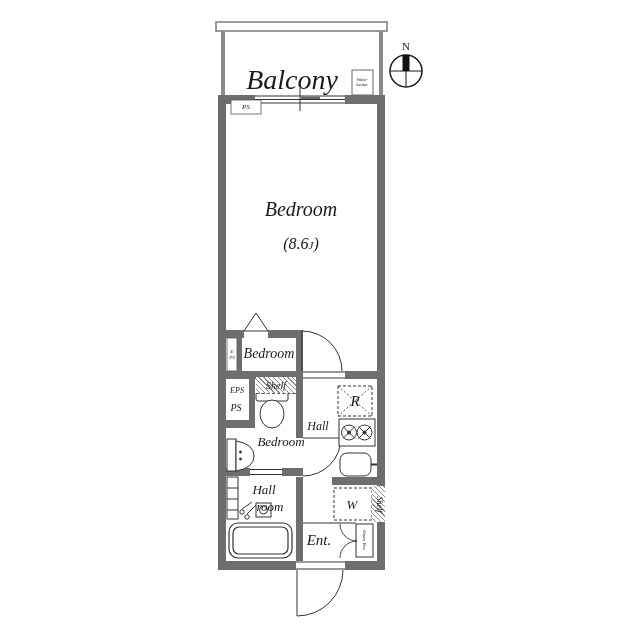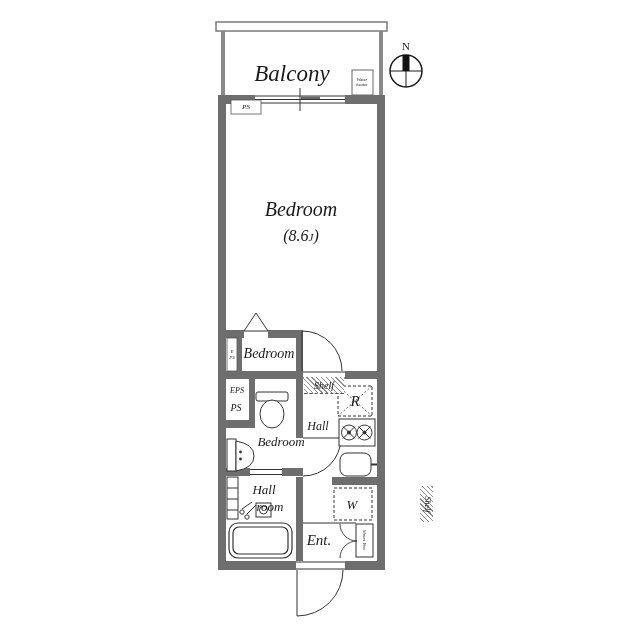--- a/index.html
+++ b/index.html
@@ -9,21 +9,20 @@
   }
   .layer { position:absolute; left:0; top:0; }
   .lbl {
     position:absolute; font-style:italic; white-space:nowrap;
     transform:translate(-50%,-50%); line-height:1;
   }
   .upright { font-style:normal; }
   .hatch {
     position:absolute; display:flex; align-items:center; justify-content:center;
     background:repeating-linear-gradient(45deg, rgba(0,0,0,0) 0 2.5px, #8f8f8f 2.5px 3.4px), #ffffff;
-    margin-left:48px;
   }
   .hatch span { font-style:italic; white-space:nowrap; }
   .rot90 { transform:rotate(90deg); display:inline-block; }
   .stack {
     position:absolute; transform:translate(-50%,-50%);
     width:6px; word-break:break-all; text-align:center;
     font-style:italic; font-size:5px; line-height:1.15;
   }
   .two-line { text-align:center; line-height:1.2; }
 </style>
@@ -160,33 +159,33 @@
     <rect x="334" y="488" width="38" height="32" fill="#ffffff" stroke="#333" stroke-width="1" stroke-dasharray="3,2"></rect>
 
     <line x1="303" y1="523" x2="356" y2="523" stroke="#333" stroke-width="1"></line>
     <rect x="356" y="524" width="17" height="33" fill="#ffffff" stroke="#333" stroke-width="1"></rect>
     <g stroke="#333" stroke-width="0.9" fill="none">
       <path d="M340,524 A17,17 0 0 0 357,541"></path>
       <path d="M340,558 A17,17 0 0 1 357,541"></path>
     </g>
   </svg>
 
-  <div class="lbl" style="left:292px; top:73px; font-size:23px;font-family:Liberation Serif, serif;">Balcony</div>
+  <div class="lbl" style="left:292px; top:80px; font-size:28px;font-family:Liberation Serif, serif;">Balcony</div>
 
   <div class="lbl upright" style="left:406px; top:46px; font-size:11px;">N</div>
 
   <div class="lbl two-line" style="left:362px; top:82px; font-size:4.5px;">
     <div>Water</div>
     <div>heater</div>
   </div>
 
   <div class="lbl" style="left:246px; top:107px; font-size:7px;">PS</div>
 
   <div class="lbl" style="left:301px; top:209px; font-size:20px;text-align:center;">Bedroom</div>
-  <div class="lbl" style="left:301px; top:236px; font-size:16px;">
+  <div class="lbl" style="left:301px; top:244px; font-size:16px;">
     <span>(8.6</span><span style="font-size:11px;">J</span><span>)</span>
   </div>
 
   <div class="lbl" style="left:269px; top:354px; font-size:14px;">Bedroom</div>
 
   <div class="stack" style="left:232px; top:355px;">EPS</div>
 
   <div class="hatch" style="left:256px; top:377px; width:40px; height:16px; border-bottom:1px dashed #555;">
     <span style="font-size:10px;">Shelf</span>
   </div>

